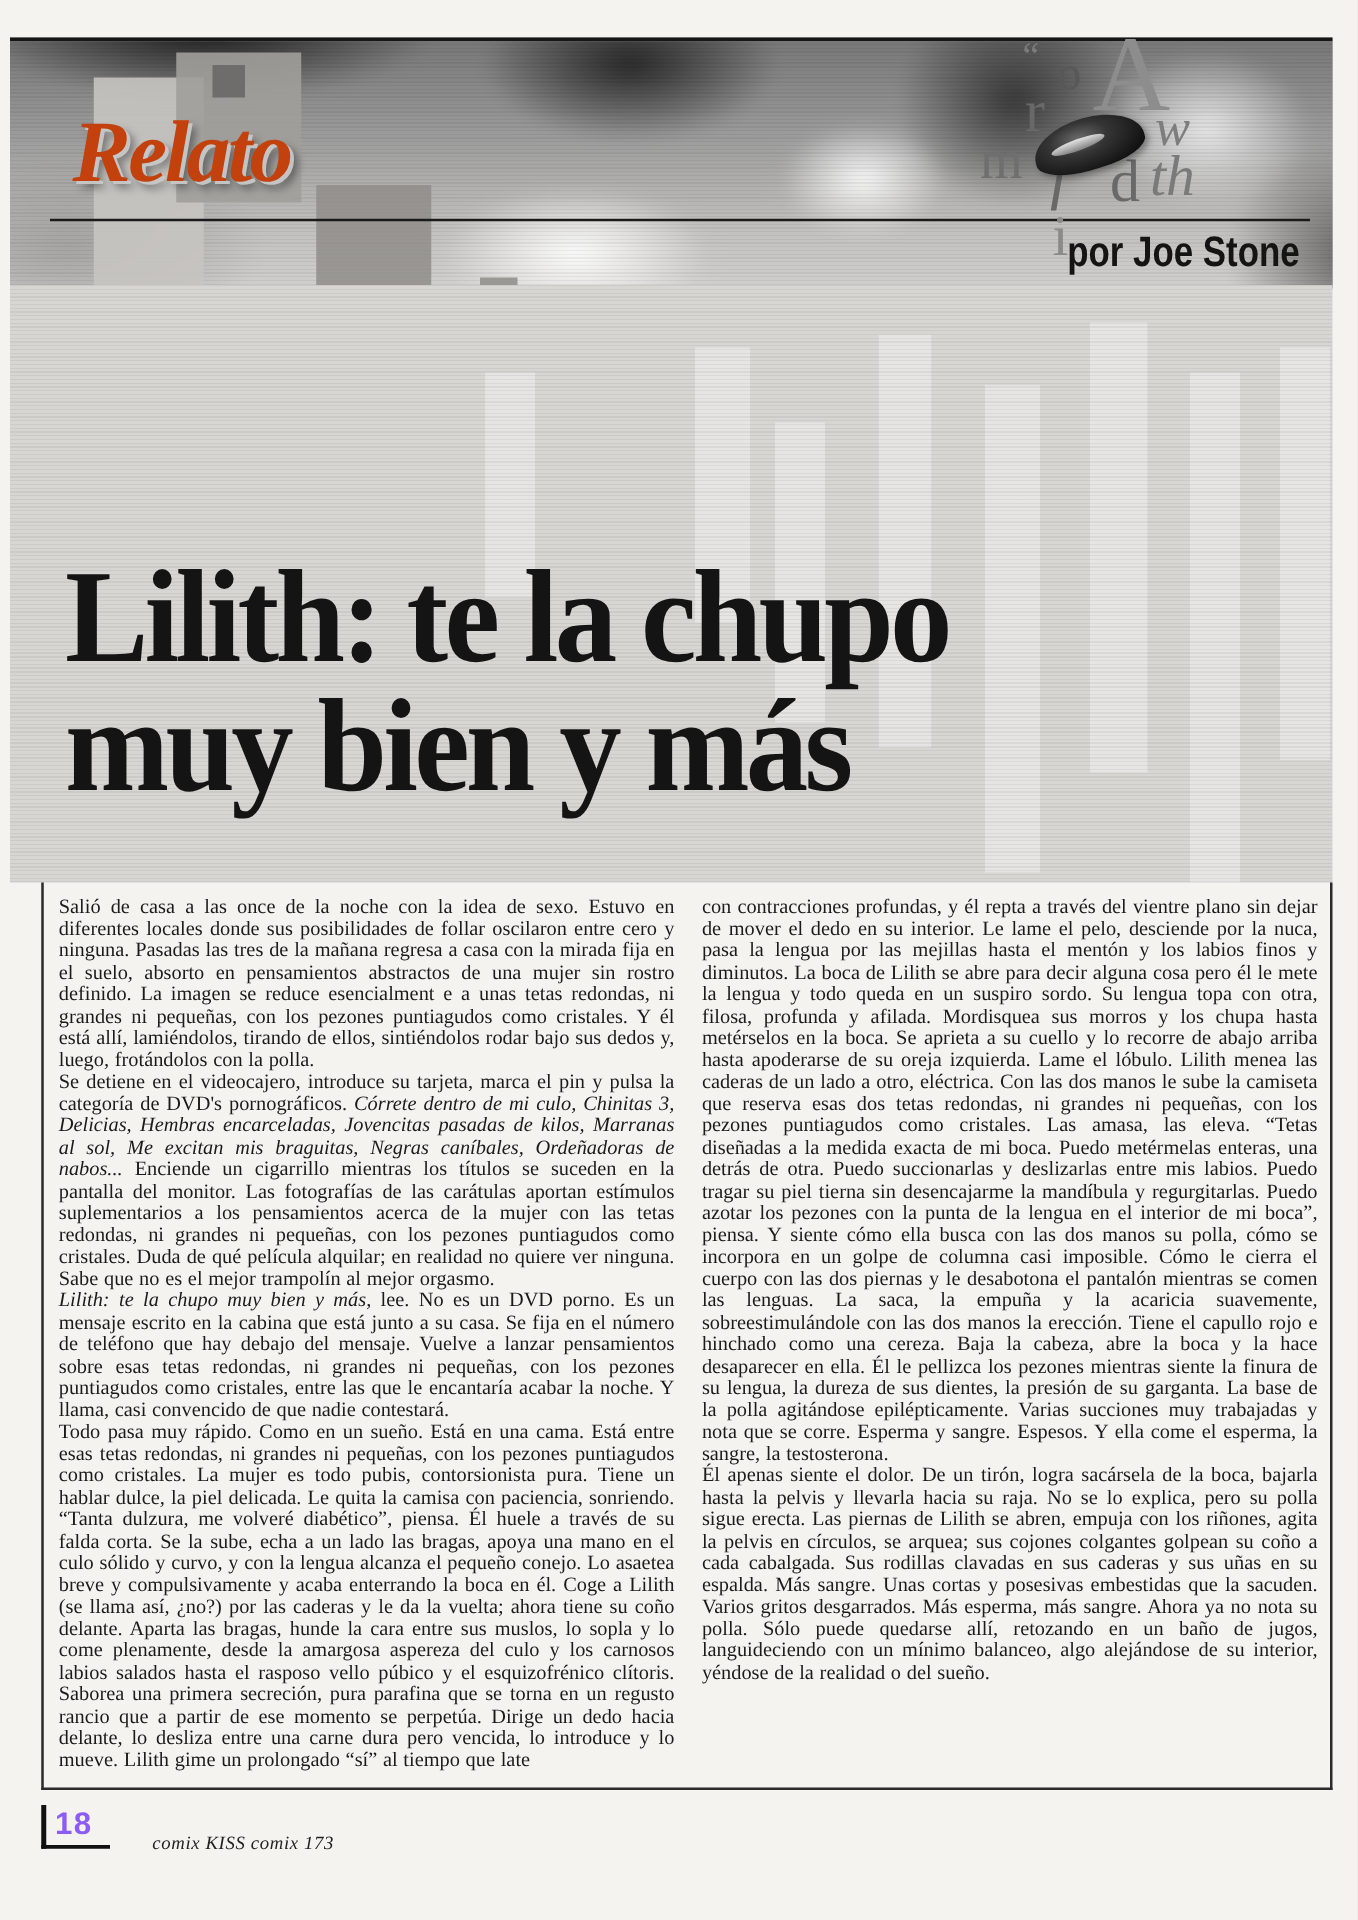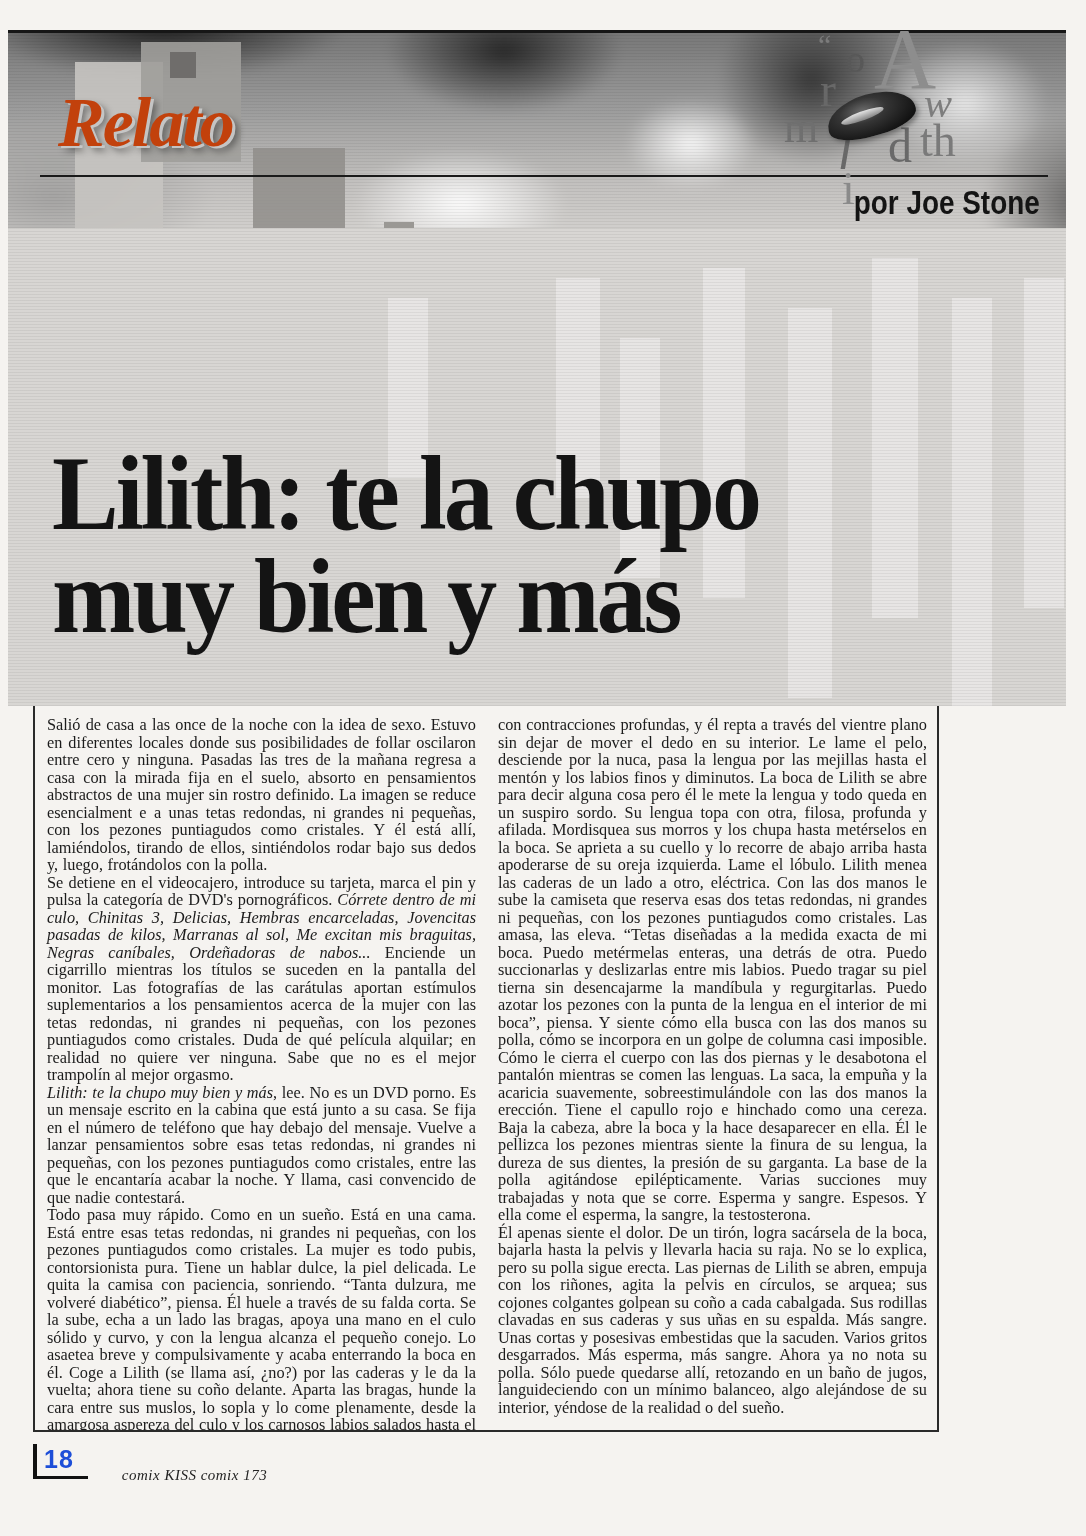--- a/index.html
+++ b/index.html
@@ -47,21 +47,21 @@
   
   .letter{position:absolute;z-index:3;font-family:"Liberation Serif",serif;line-height:1;}
   .L0{left:818px;top:30px;font-size:30px;color:#7b7b7b;}
   .L1{left:846px;top:40px;font-size:38px;color:#585858;}
   .L2{left:874px;top:16px;font-size:86px;color:#8d8d8d;}
   .L3{left:820px;top:66px;font-size:48px;color:#686868;}
   .L4{left:924px;top:82px;font-size:42px;color:#7d7d7d;font-style:italic;}
   .L5{left:784px;top:106px;font-size:44px;color:#6f6f6f;}
   .L6{left:840px;top:112px;font-size:54px;color:#686868;font-style:italic;}
   .L7{left:888px;top:122px;font-size:48px;color:#696969;}
-  .L8{left:920px;top:118px;font-size:46px;color:#7a7a7a;}
+  .L8{left:920px;top:118px;font-size:46px;color:#7a7a7a;font-style:italic;}
   .L9{left:842px;top:166px;font-size:46px;color:#8a8a8a;}
   .lips{
     position:absolute;left:826px;top:94px;width:90px;height:42px;z-index:5;
     transform:rotate(-16deg);
     border-radius:55% 55% 50% 50% / 65% 65% 40% 40%;
     background:radial-gradient(ellipse at 42% 35%, #6a6a6a 0%, #353535 32%, #121212 78%);
     box-shadow:2px 3px 5px rgba(0,0,0,.35);
   }
   .lips::after{
     content:"";position:absolute;left:16%;top:36%;width:50%;height:22%;
@@ -91,35 +91,35 @@
   .g8{left:1016px;top:50px;width:40px;height:330px;}
   
   .title{
     position:absolute;left:52px;top:442px;z-index:3;
     font-family:"Liberation Serif","DejaVu Serif",serif;font-weight:bold;
     font-size:100px;line-height:.97;letter-spacing:-3px;color:#141414;
     transform:scaleY(1.06);transform-origin:top left;white-space:nowrap;
   }
   
   .article{
-    position:absolute;left:33px;top:706px;width:906px;height:726px;
+    position:absolute;left:33px;top:706px;width:1033px;height:726px;
     box-sizing:border-box;border:2px solid #2a2a2a;border-top:none;
     padding:10px 10px 4px 12px;overflow:hidden;
     display:flex;gap:22px;background:transparent;
   }
   .col{flex:1 1 0;min-width:0;}
   .col p{
     margin:0;text-align:justify;
     font-size:16.3px;line-height:17.5px;color:#1b1b1b;
     word-spacing:.5px;
   }
   
   .footer{position:absolute;left:33px;top:1444px;display:flex;align-items:flex-start;z-index:2;}
   .page-num{
-    font:bold 25px/1 "Liberation Sans","DejaVu Sans",sans-serif;color:#1d4ed8;
+    font:bold 25px/1 "Liberation Sans","DejaVu Sans",sans-serif;color:#8b5cf6;
     border-left:4px solid #111;border-bottom:3px solid #111;
     padding:3px 14px 4px 7px;letter-spacing:1px;
   }
   .mag-credit{
     margin-left:34px;margin-top:24px;
     font:italic 15px/1 "Liberation Serif",serif;color:#222;letter-spacing:.5px;
   }
 </style>
 </head>
 <body>

